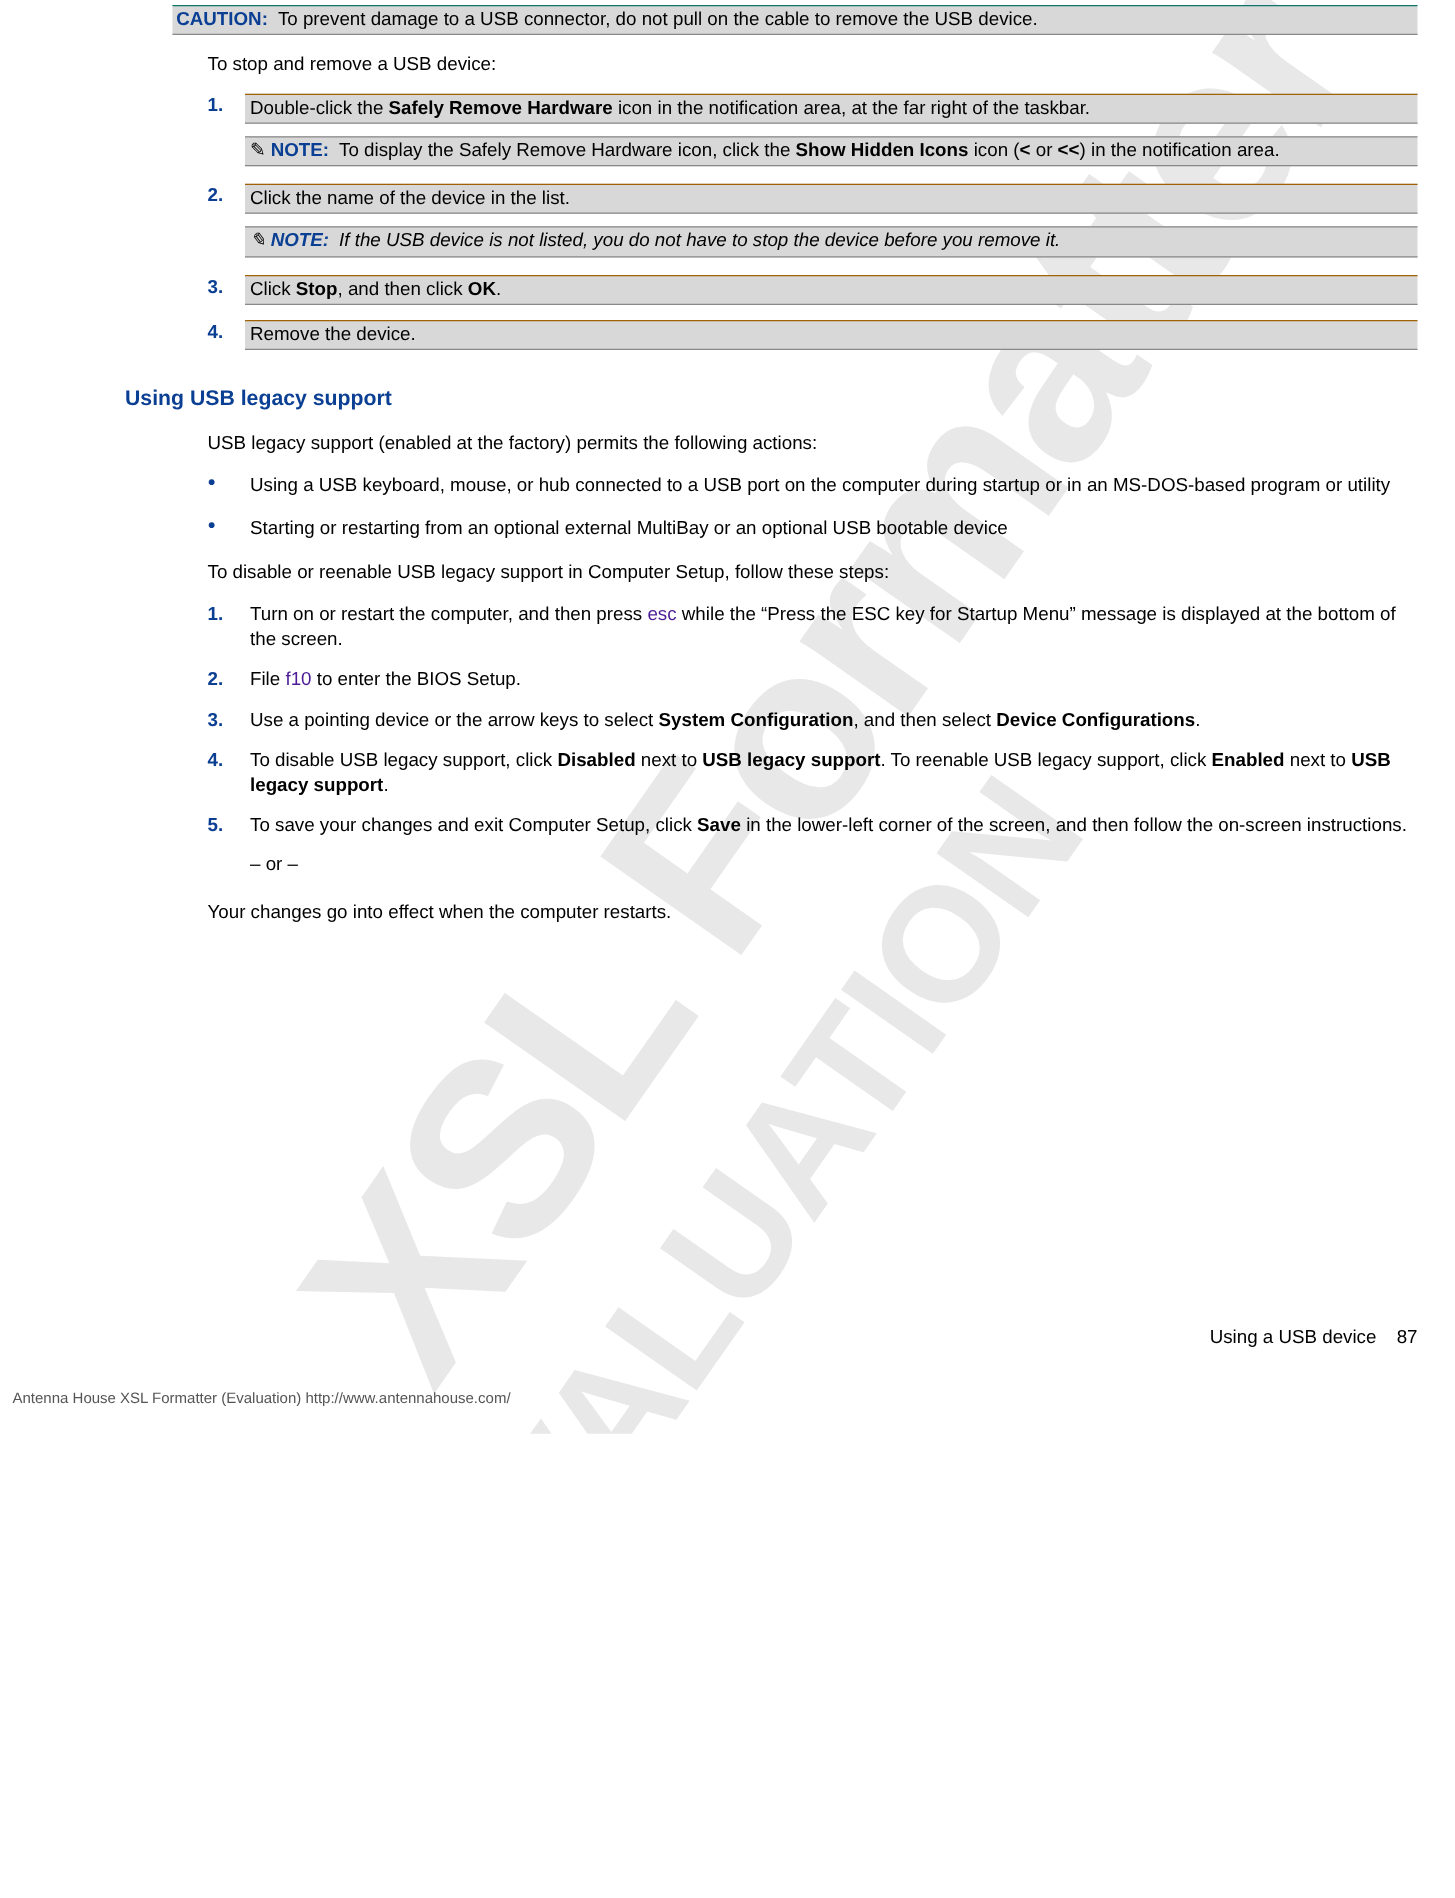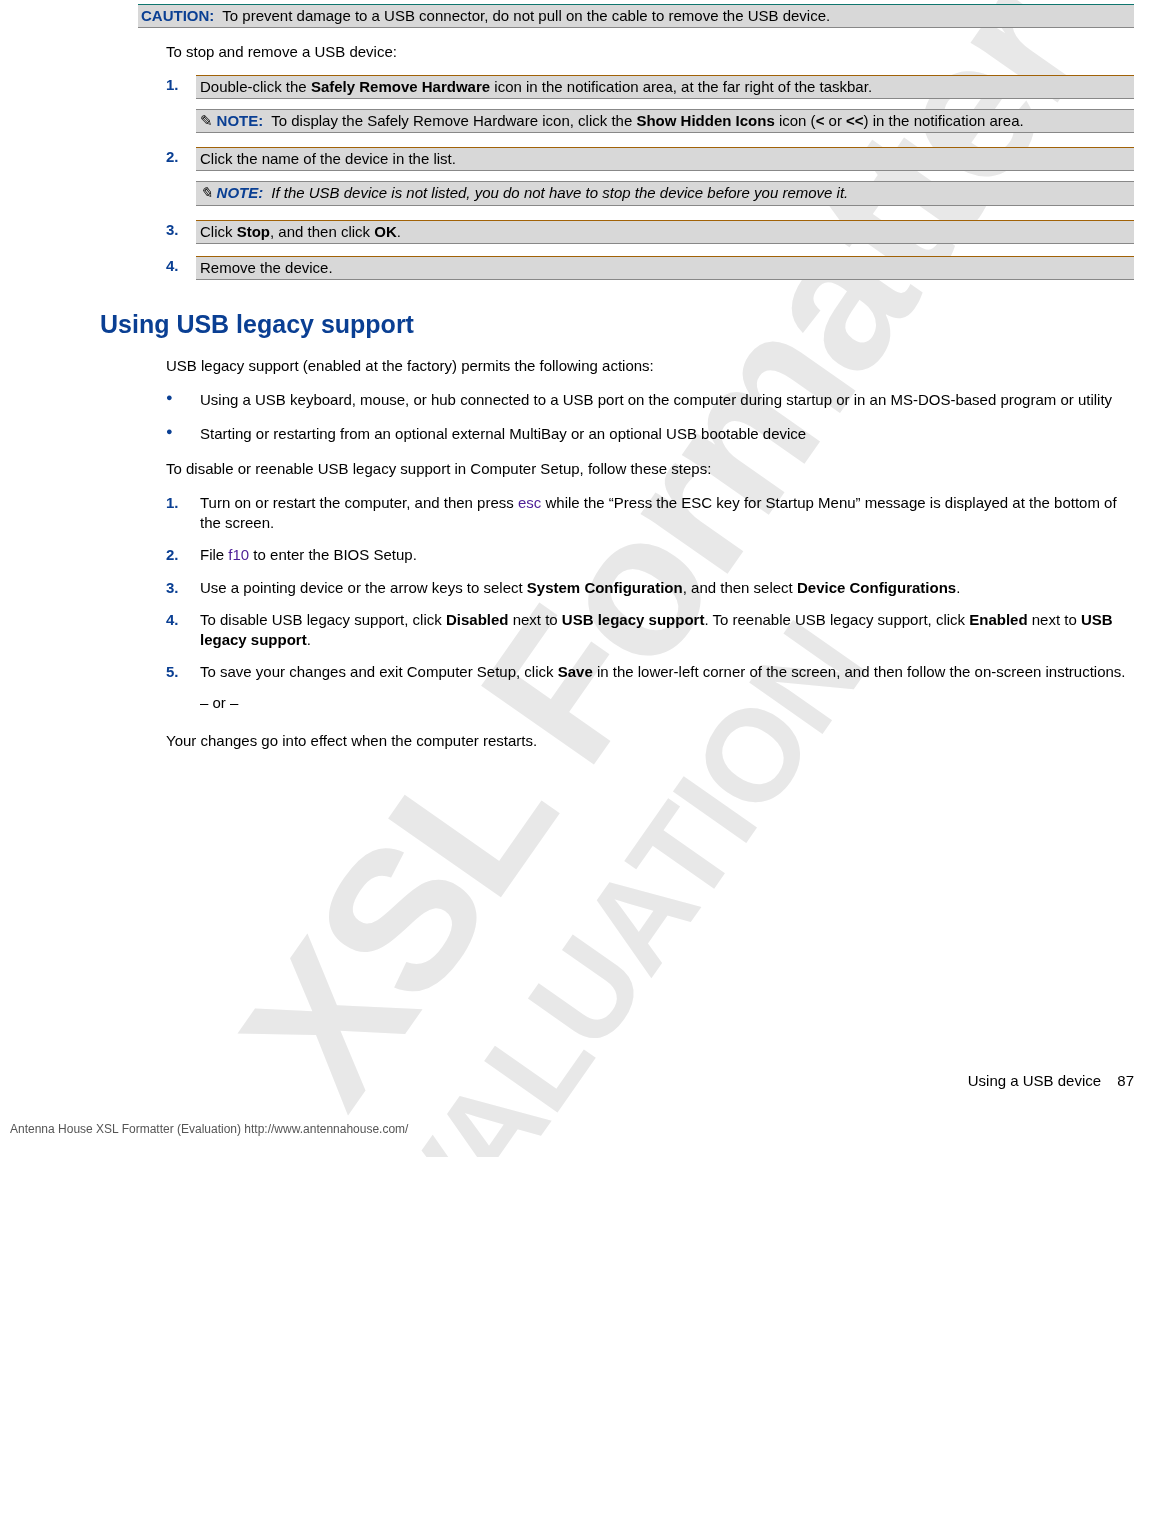--- a/index.html
+++ b/index.html
@@ -66,21 +66,21 @@
   }
   .shaded-step {
     background: #d8d8d8;
     border-top: 1px solid #a16207;
     border-bottom: 1px solid #888;
     padding: 1px 4px;
     margin-left: -4px;
   }
   h2.section-head {
     color: #0a3f93;
-    font-size: 25px;
+    font-size: 17px;
     font-weight: bold;
     margin: 28px 0 14px 0;
   }
   ul.bullets {
     list-style: none;
     padding: 0;
     margin: 0 0 14px 66px;
   }
   ul.bullets > li {
     position: relative;

